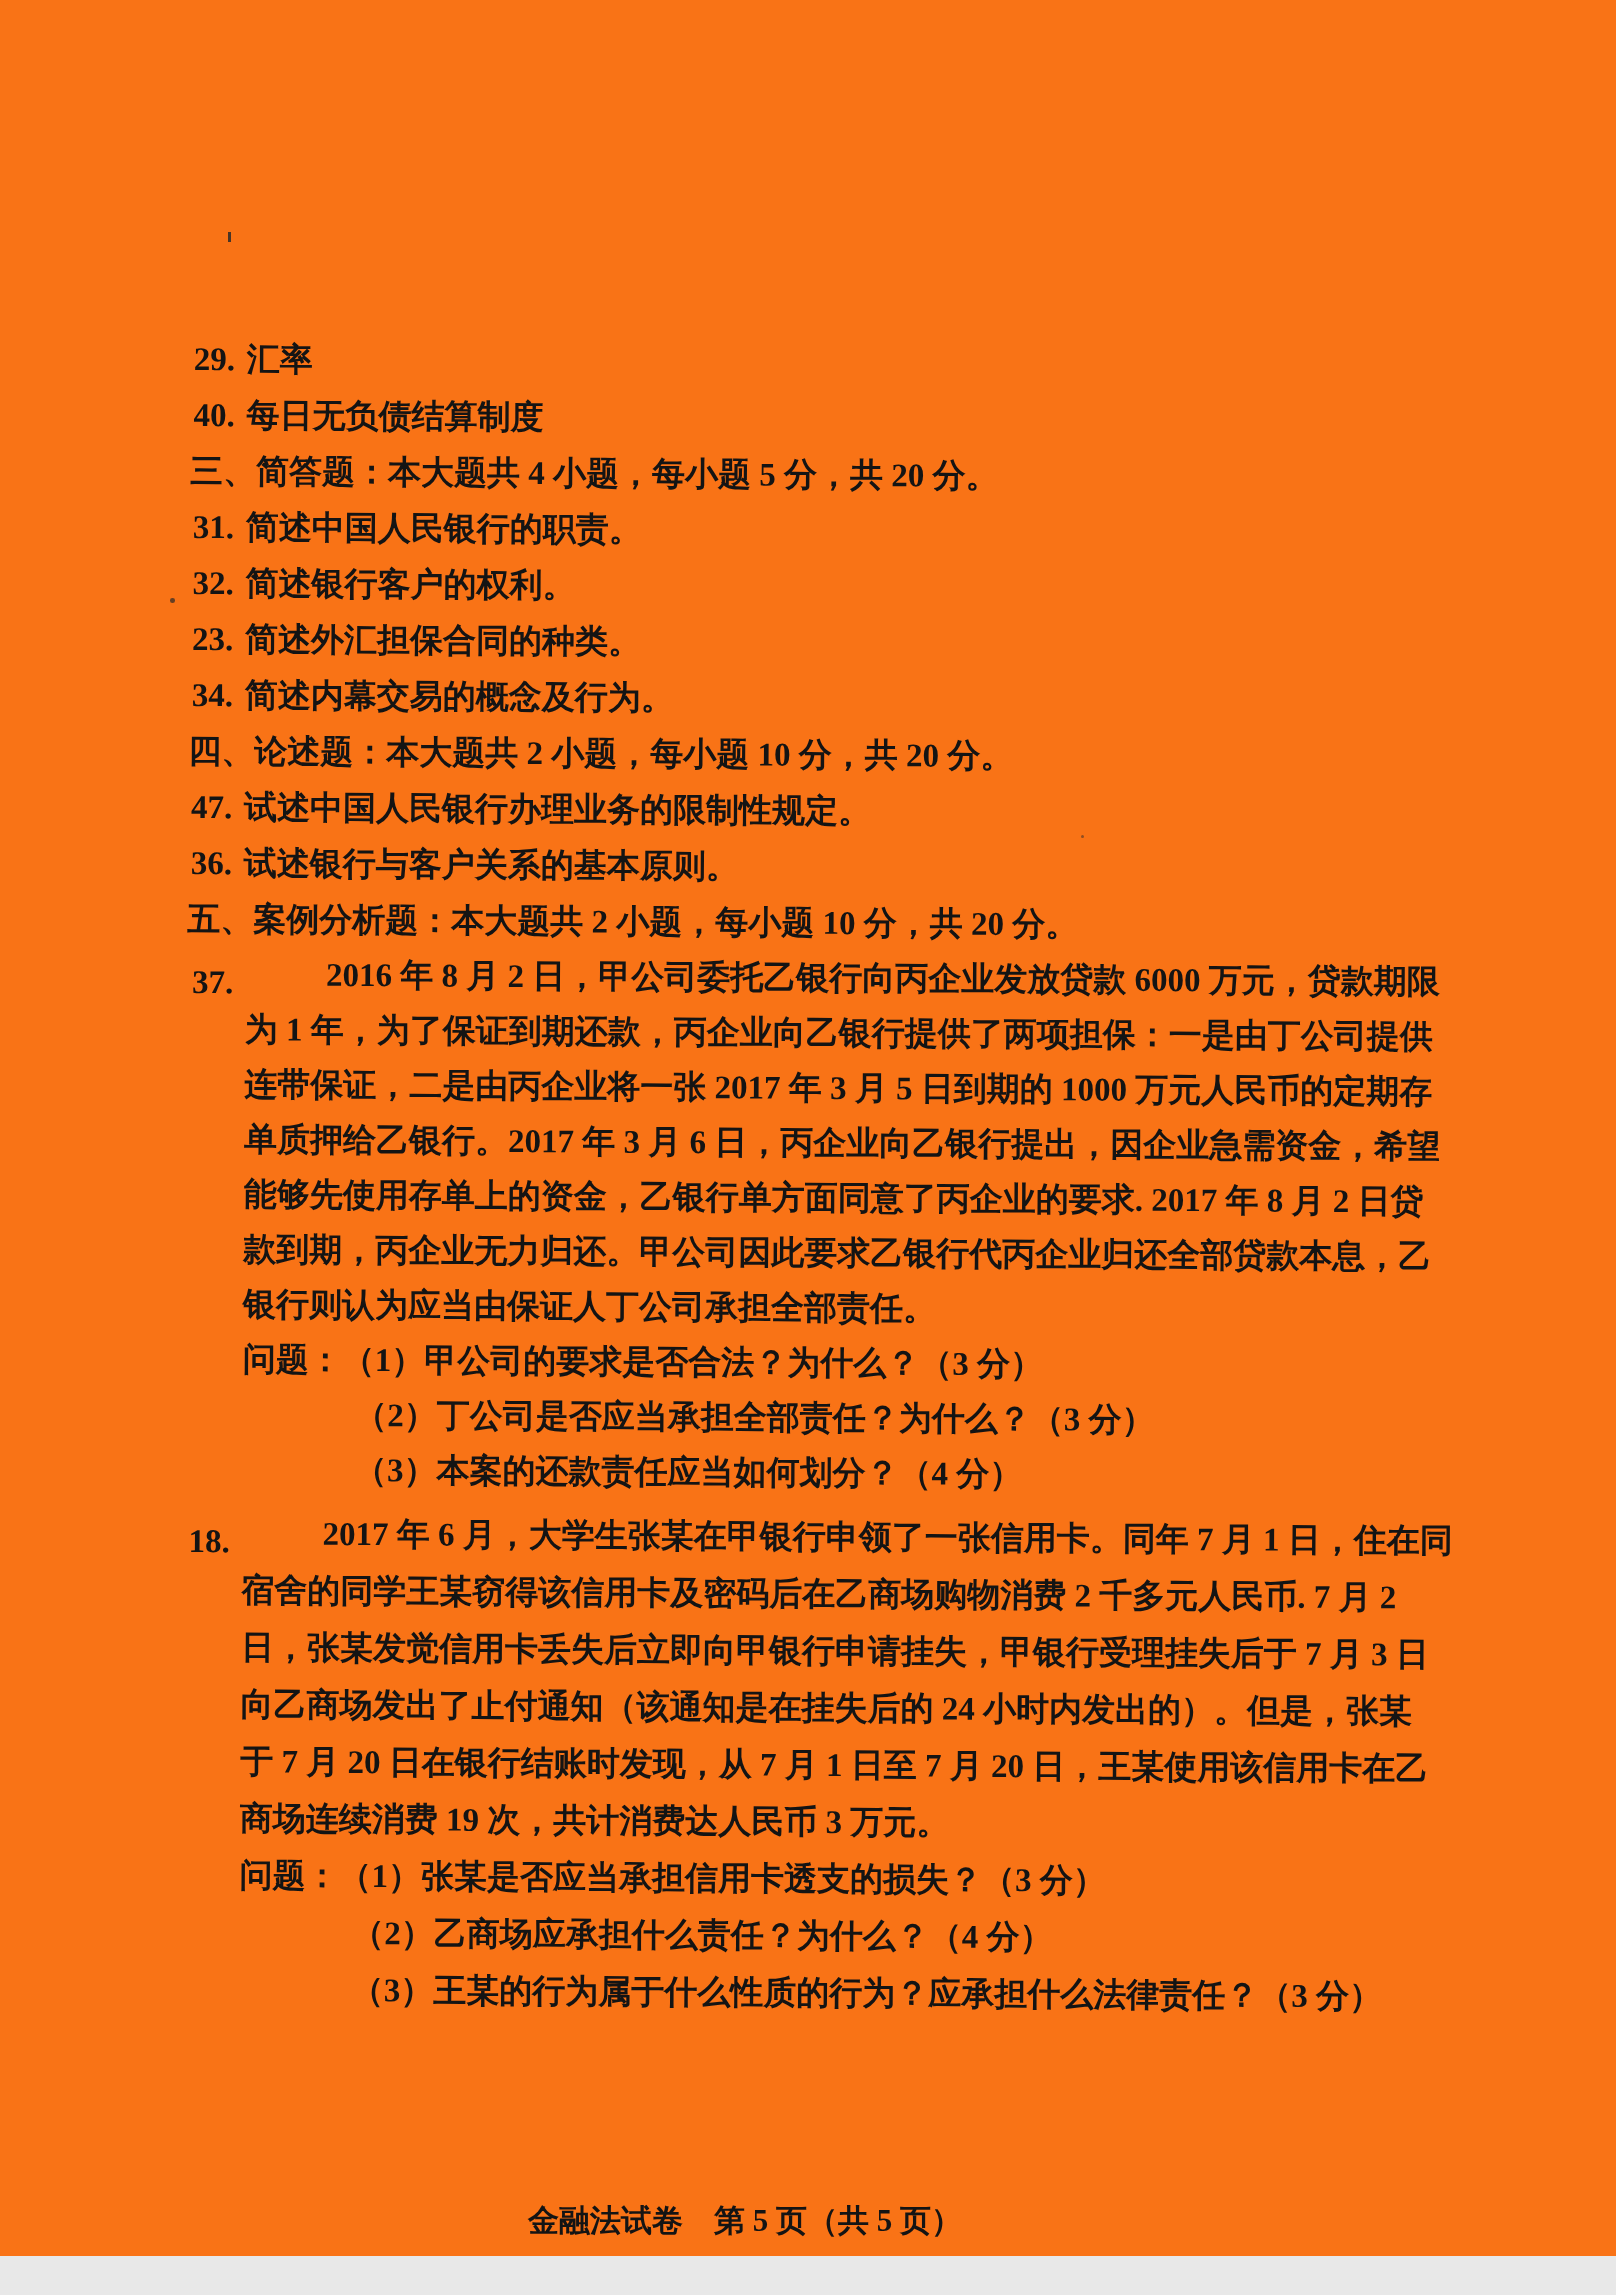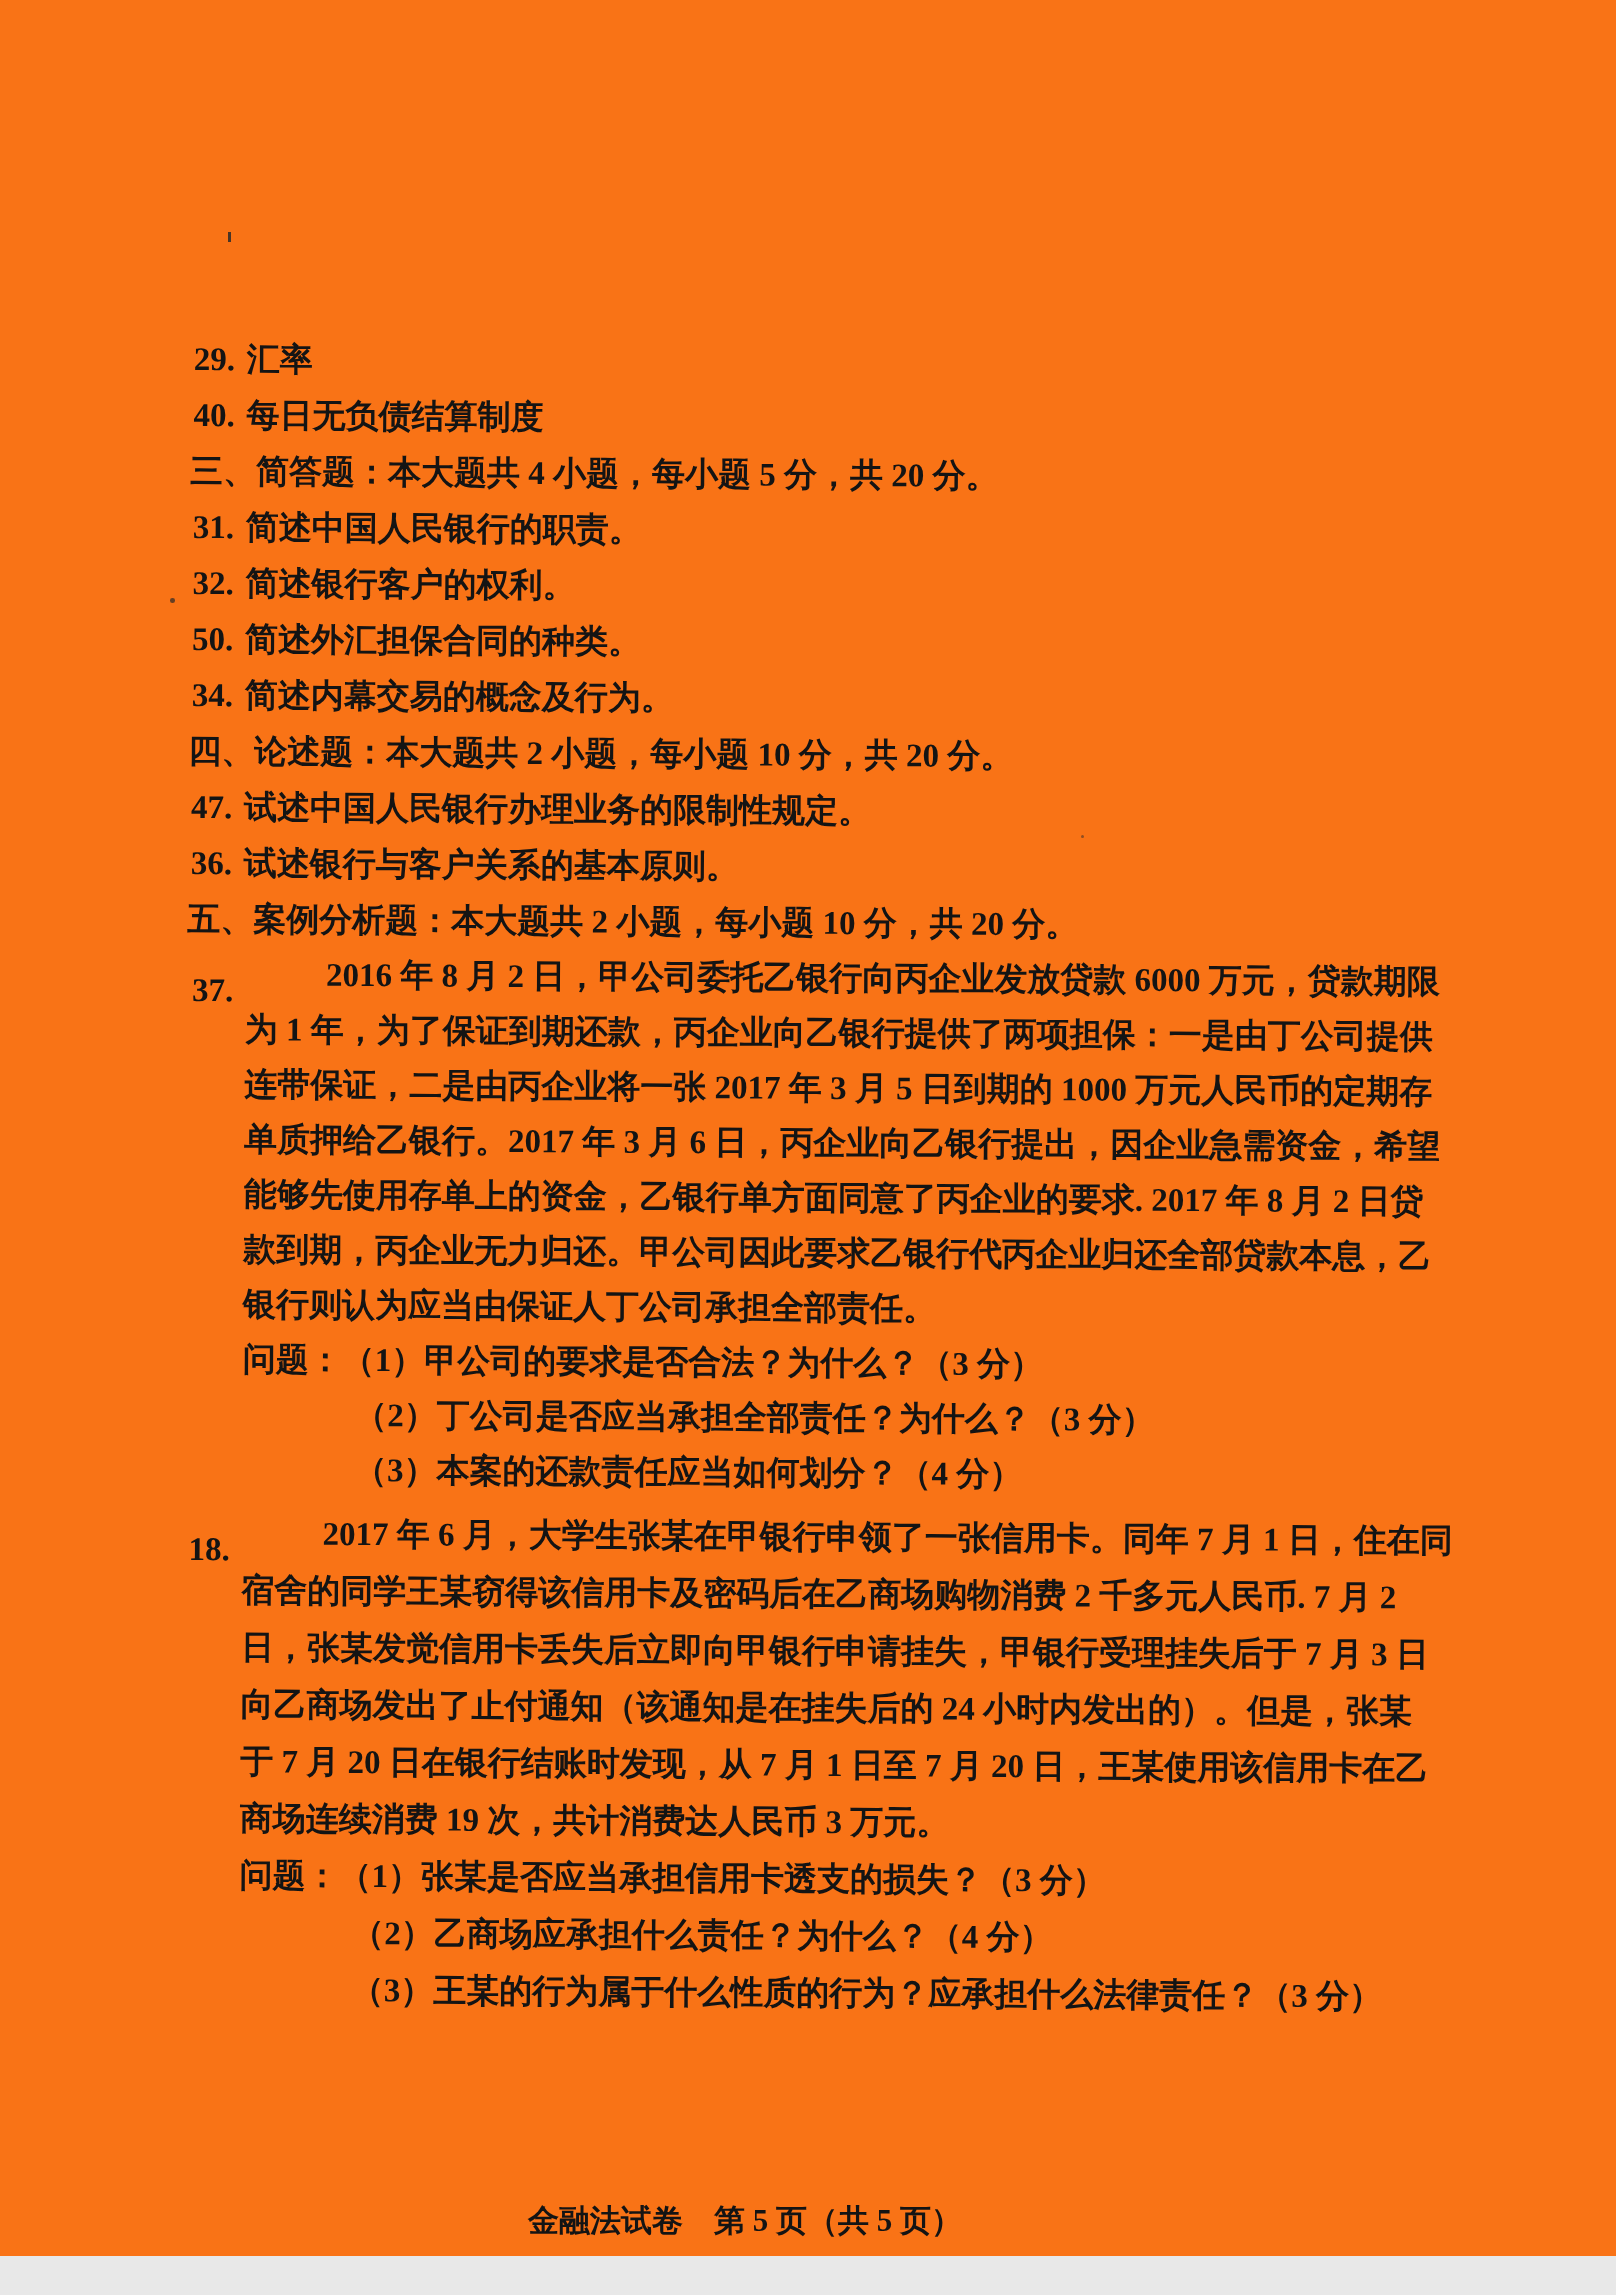--- a/index.html
+++ b/index.html
@@ -43,21 +43,21 @@
   .sub     { padding-left: 361px; }
   .qfirst  { padding-left: 330px; }
 
   .num {
     display: inline-block;
     width: 53px;
   }
   .qnum {
     position: absolute;
     left: 196px;
-    top: 16px;
+    top: 8px;
   }
   .footer {
     position: absolute;
     left: 528px;
     top: 2197px;
     font-size: 31px;
     line-height: 47px;
     white-space: nowrap;
     color: #141414;
   }
@@ -77,21 +77,21 @@
   <div class="speck s1"></div>
   <div class="speck s2"></div>
   <div class="speck s3"></div>
 
   <div class="content" id="lines">
       <div class="line item ga"><span class="num">29.</span><span>汇率</span></div>
       <div class="line item ga"><span class="num">40.</span><span>每日无负债结算制度</span></div>
       <div class="line section ga">三、简答题：本大题共 4 小题，每小题 5 分，共 20 分。</div>
       <div class="line item ga"><span class="num">31.</span><span>简述中国人民银行的职责。</span></div>
       <div class="line item ga"><span class="num">32.</span><span>简述银行客户的权利。</span></div>
-      <div class="line item ga"><span class="num">50.</span><span>简述外汇担保合同的种类。</span></div>
+      <div class="line item ga"><span class="num">23.</span><span>简述外汇担保合同的种类。</span></div>
       <div class="line item ga"><span class="num">34.</span><span>简述内幕交易的概念及行为。</span></div>
       <div class="line section ga">四、论述题：本大题共 2 小题，每小题 10 分，共 20 分。</div>
       <div class="line item ga"><span class="num">47.</span><span>试述中国人民银行办理业务的限制性规定。</span></div>
       <div class="line item ga"><span class="num">36.</span><span>试述银行与客户关系的基本原则。</span></div>
       <div class="line section ga">五、案例分析题：本大题共 2 小题，每小题 10 分，共 20 分。</div>
       <div class="line qfirst gb"><span class="qnum">37.</span><span>2016 年 8 月 2 日，甲公司委托乙银行向丙企业发放贷款 6000 万元，贷款期限</span></div>
       <div class="line body gb">为 1 年，为了保证到期还款，丙企业向乙银行提供了两项担保：一是由丁公司提供</div>
       <div class="line body gb">连带保证，二是由丙企业将一张 2017 年 3 月 5 日到期的 1000 万元人民币的定期存</div>
       <div class="line body gb">单质押给乙银行。2017 年 3 月 6 日，丙企业向乙银行提出，因企业急需资金，希望</div>
       <div class="line body gb">能够先使用存单上的资金，乙银行单方面同意了丙企业的要求. 2017 年 8 月 2 日贷</div>

